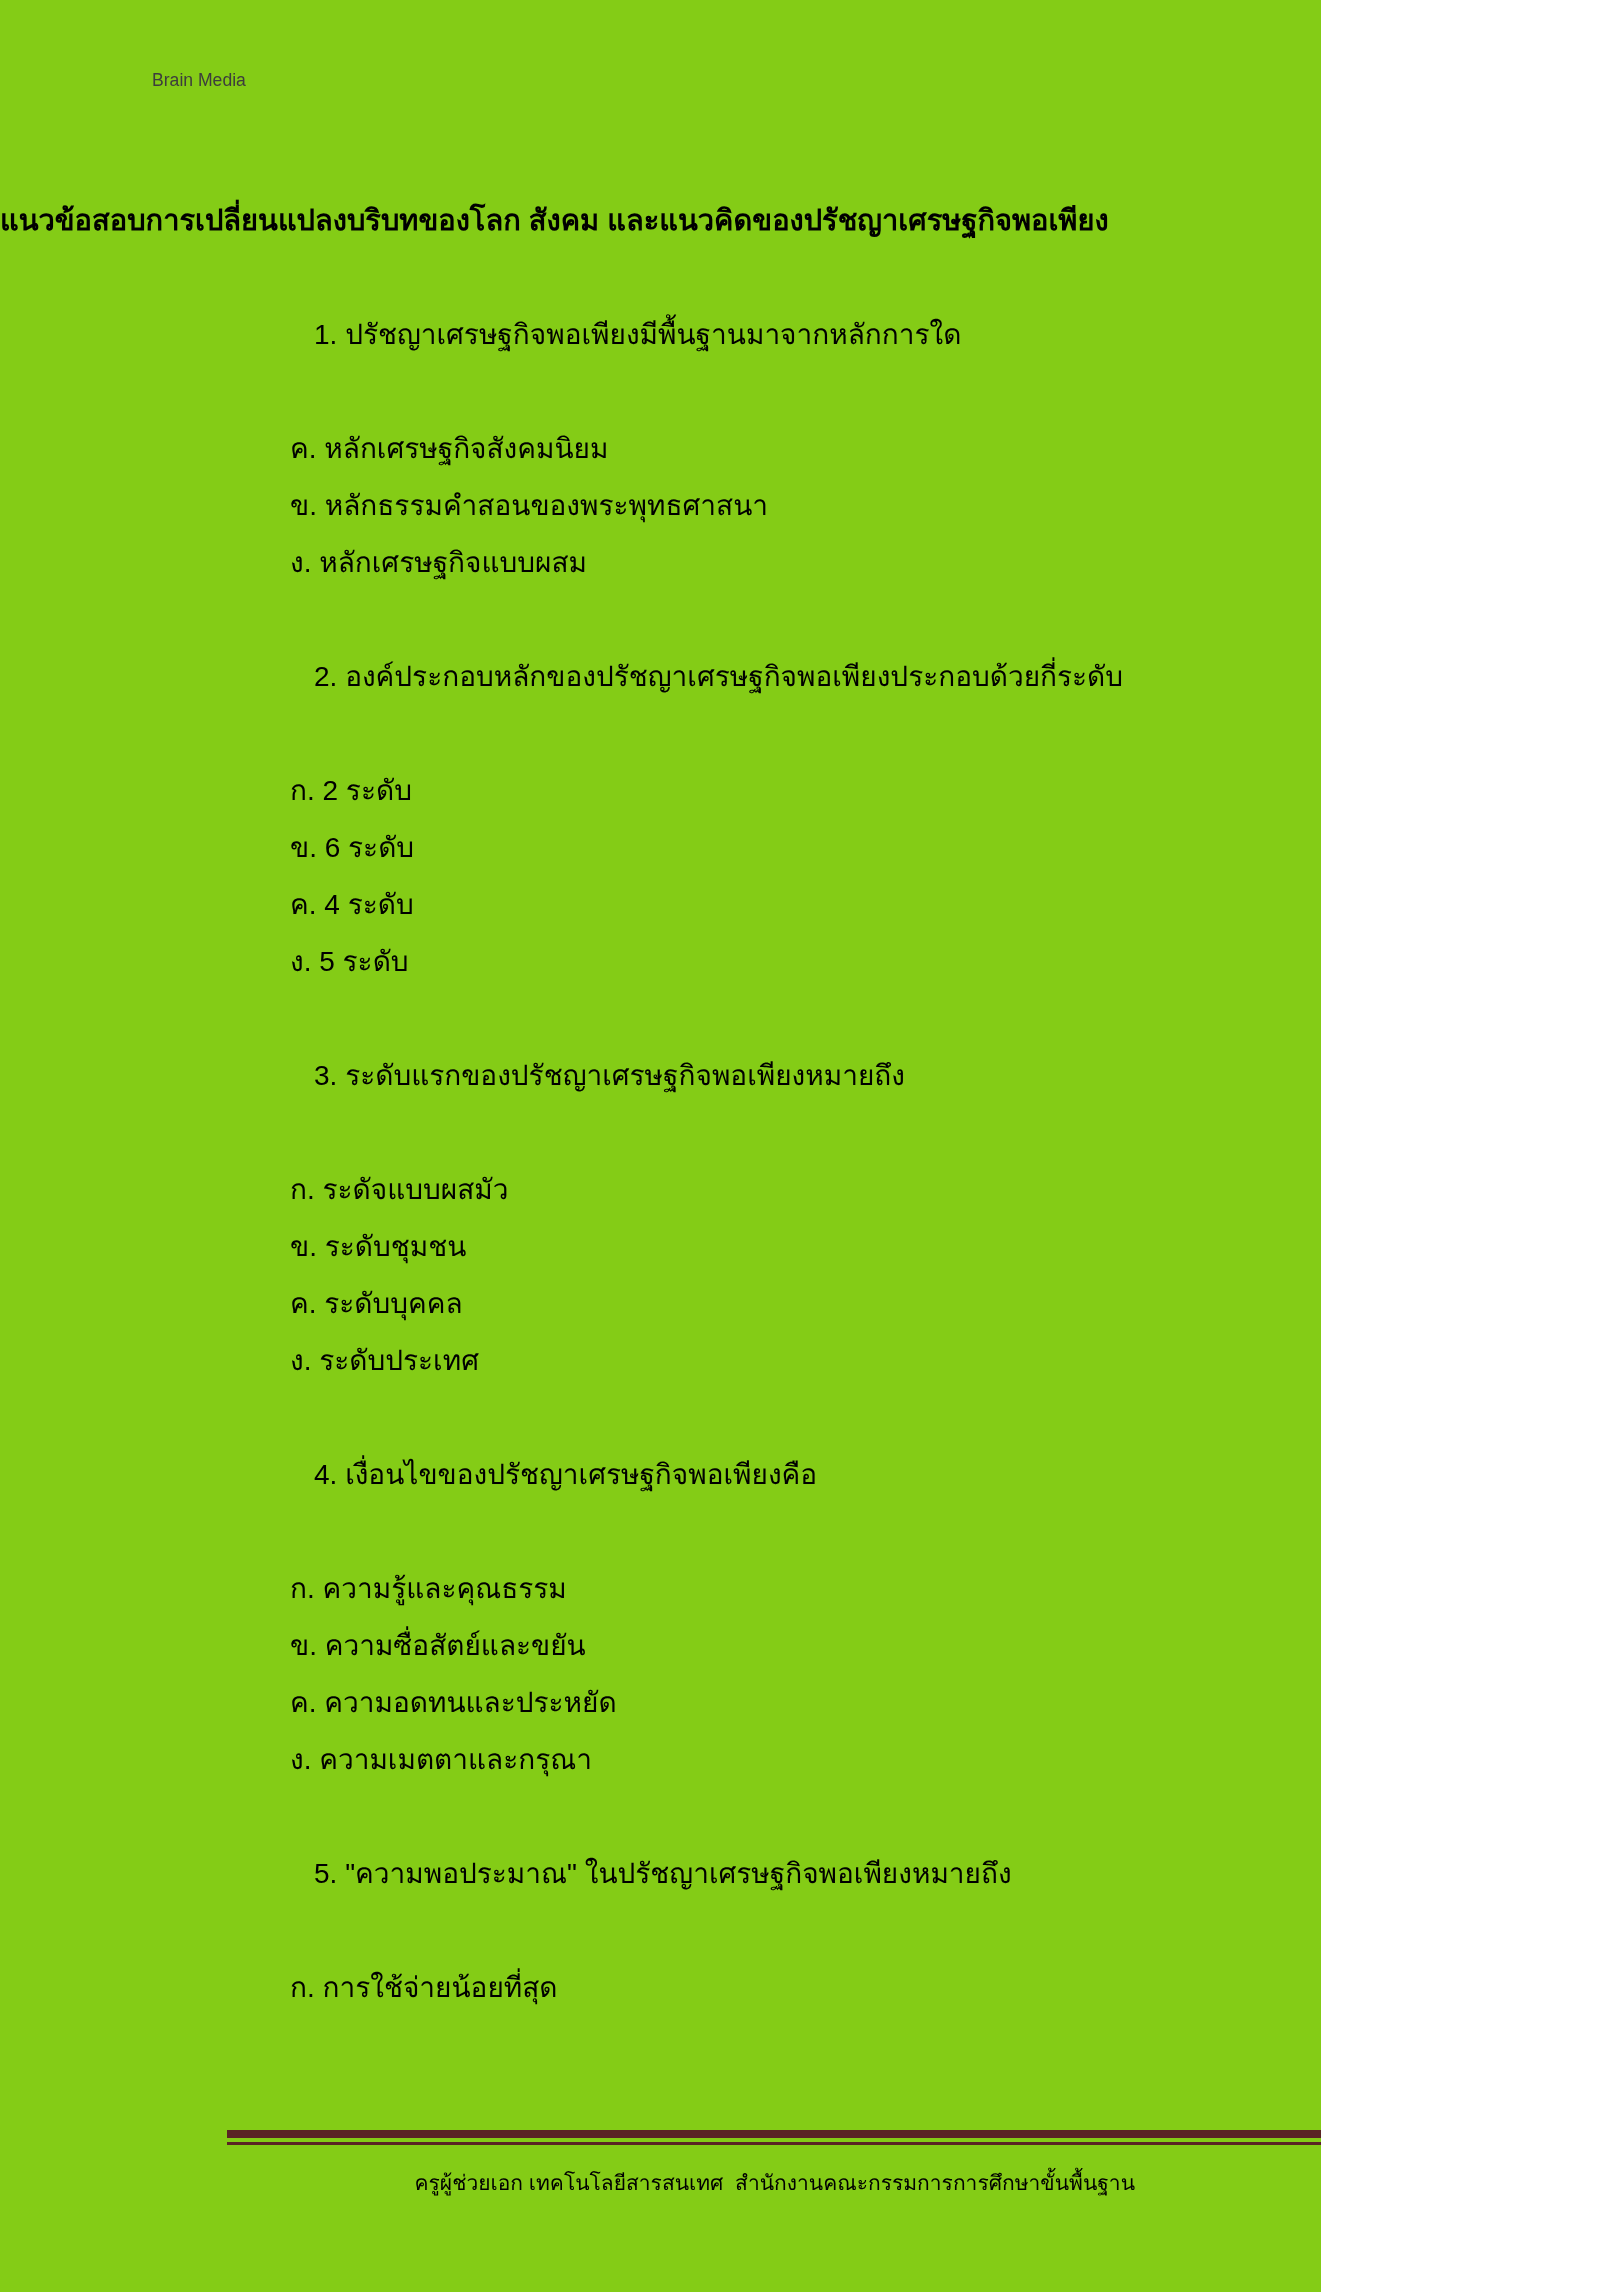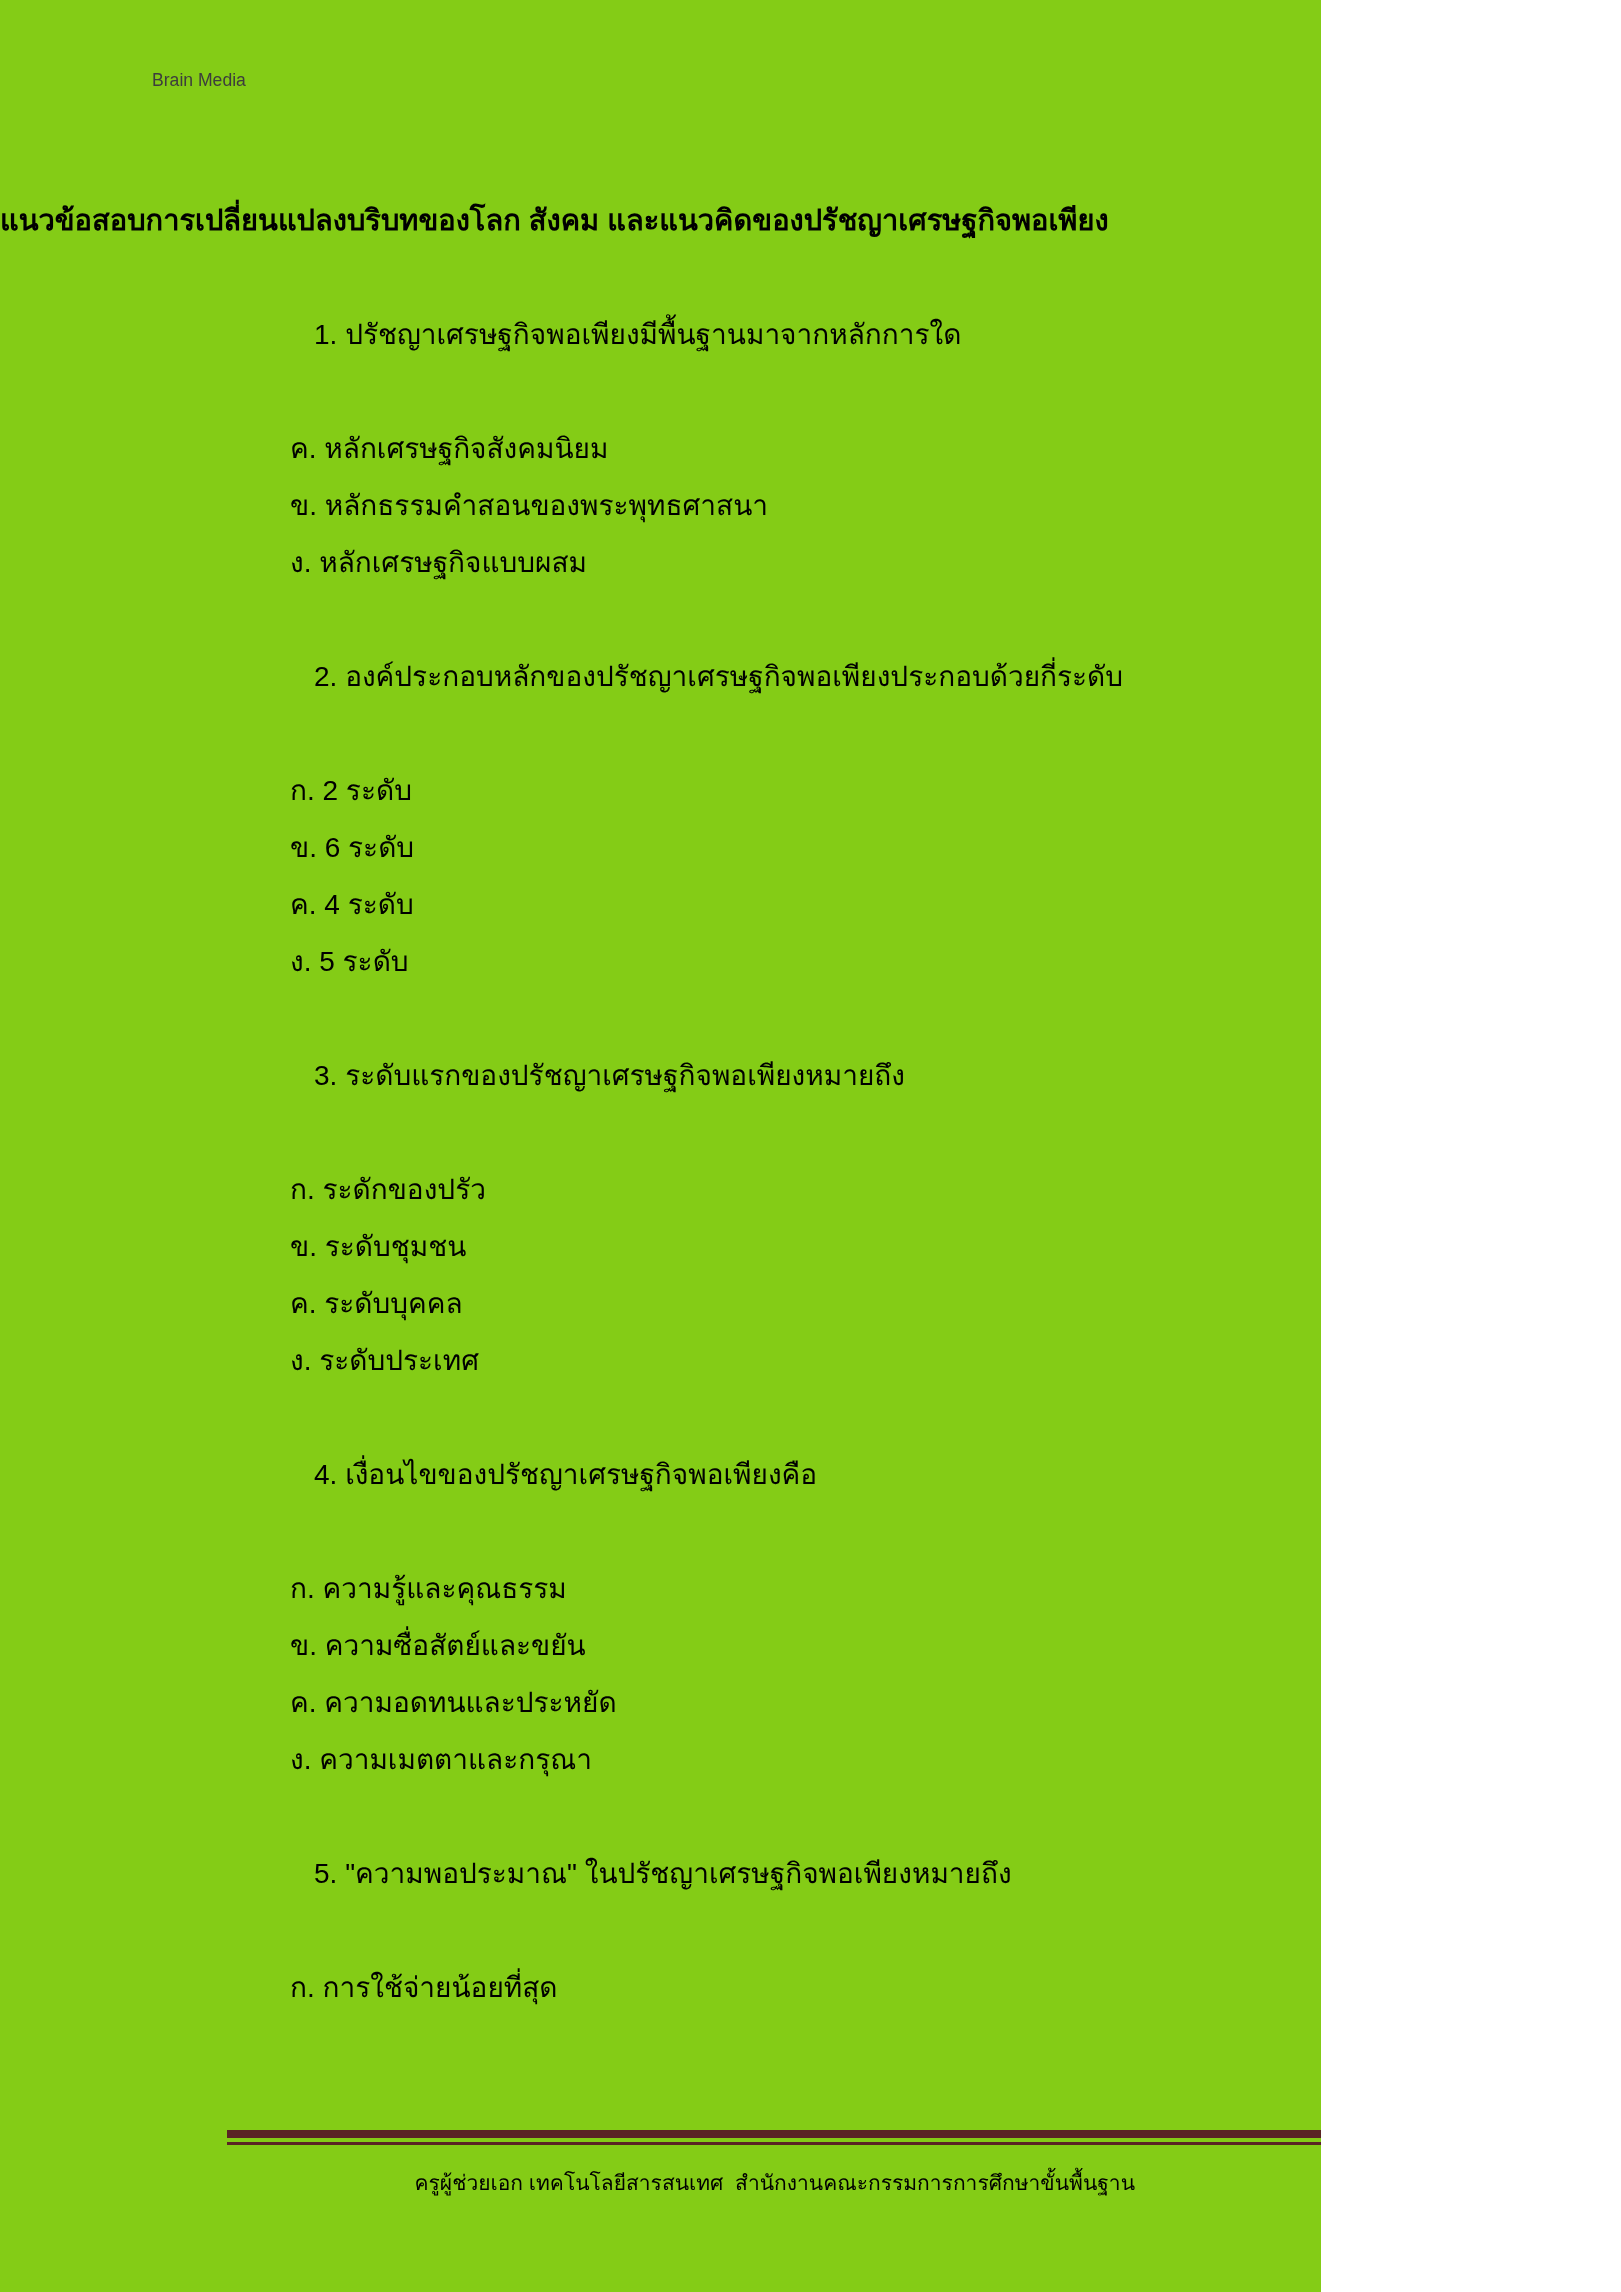--- a/index.html
+++ b/index.html
@@ -123,21 +123,21 @@
     <div class="question-block">
       <div class="question-line">2. องค์ประกอบหลักของปรัชญาเศรษฐกิจพอเพียงประกอบด้วยกี่ระดับ</div>
       <div class="option-line">ก. 2 ระดับ</div>
       <div class="option-line">ข. 6 ระดับ</div>
       <div class="option-line">ค. 4 ระดับ</div>
       <div class="option-line">ง. 5 ระดับ</div>
     </div>
 
     <div class="question-block">
       <div class="question-line">3. ระดับแรกของปรัชญาเศรษฐกิจพอเพียงหมายถึง</div>
-      <div class="option-line">ก. ระดักของปรัว</div>
+      <div class="option-line">ก. ระดัจแบบผสมัว</div>
       <div class="option-line">ข. ระดับชุมชน</div>
       <div class="option-line">ค. ระดับบุคคล</div>
       <div class="option-line">ง. ระดับประเทศ</div>
     </div>
 
     <div class="question-block">
       <div class="question-line">4. เงื่อนไขของปรัชญาเศรษฐกิจพอเพียงคือ</div>
       <div class="option-line">ก. ความรู้และคุณธรรม</div>
       <div class="option-line">ข. ความซื่อสัตย์และขยัน</div>
       <div class="option-line">ค. ความอดทนและประหยัด</div>

